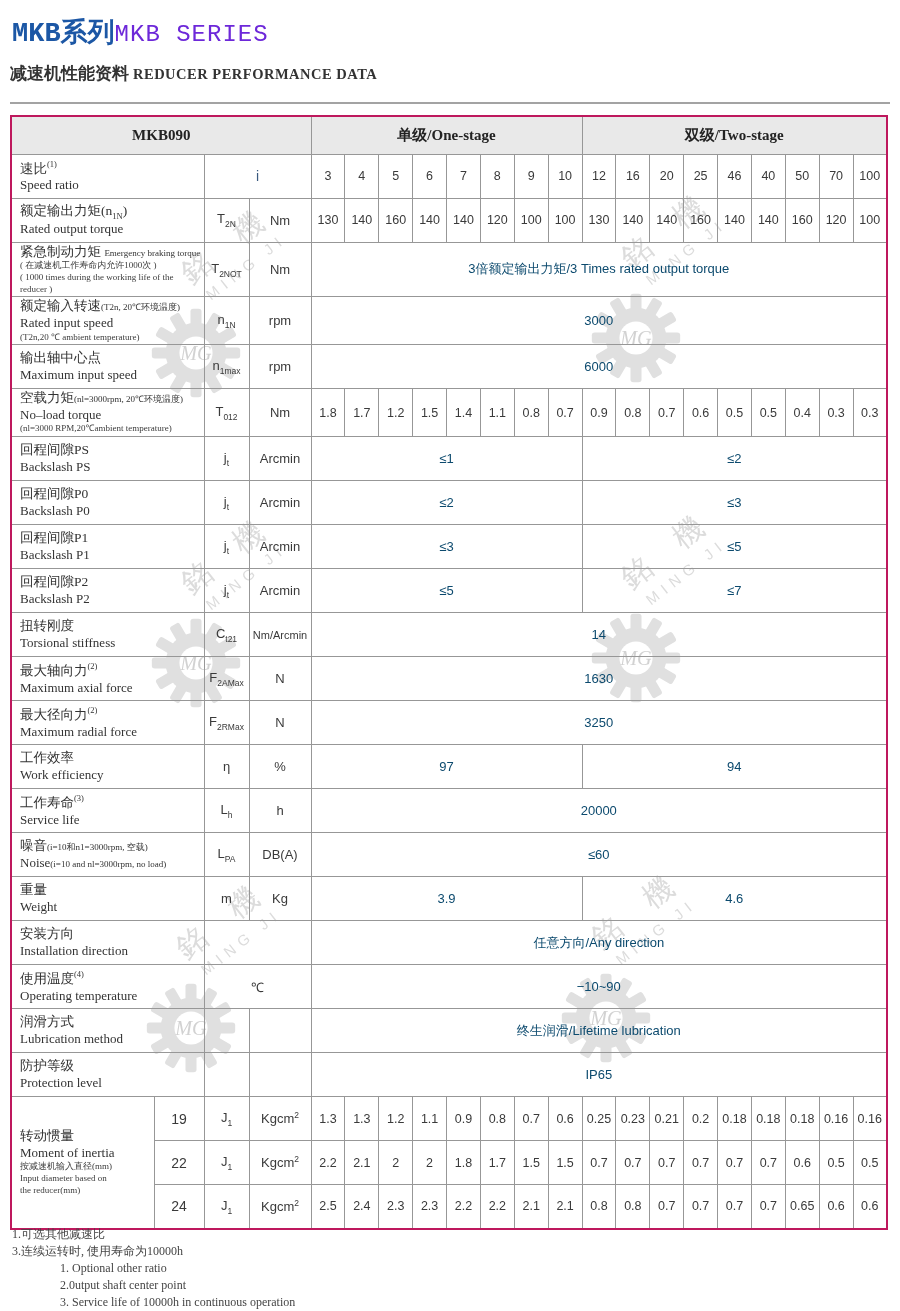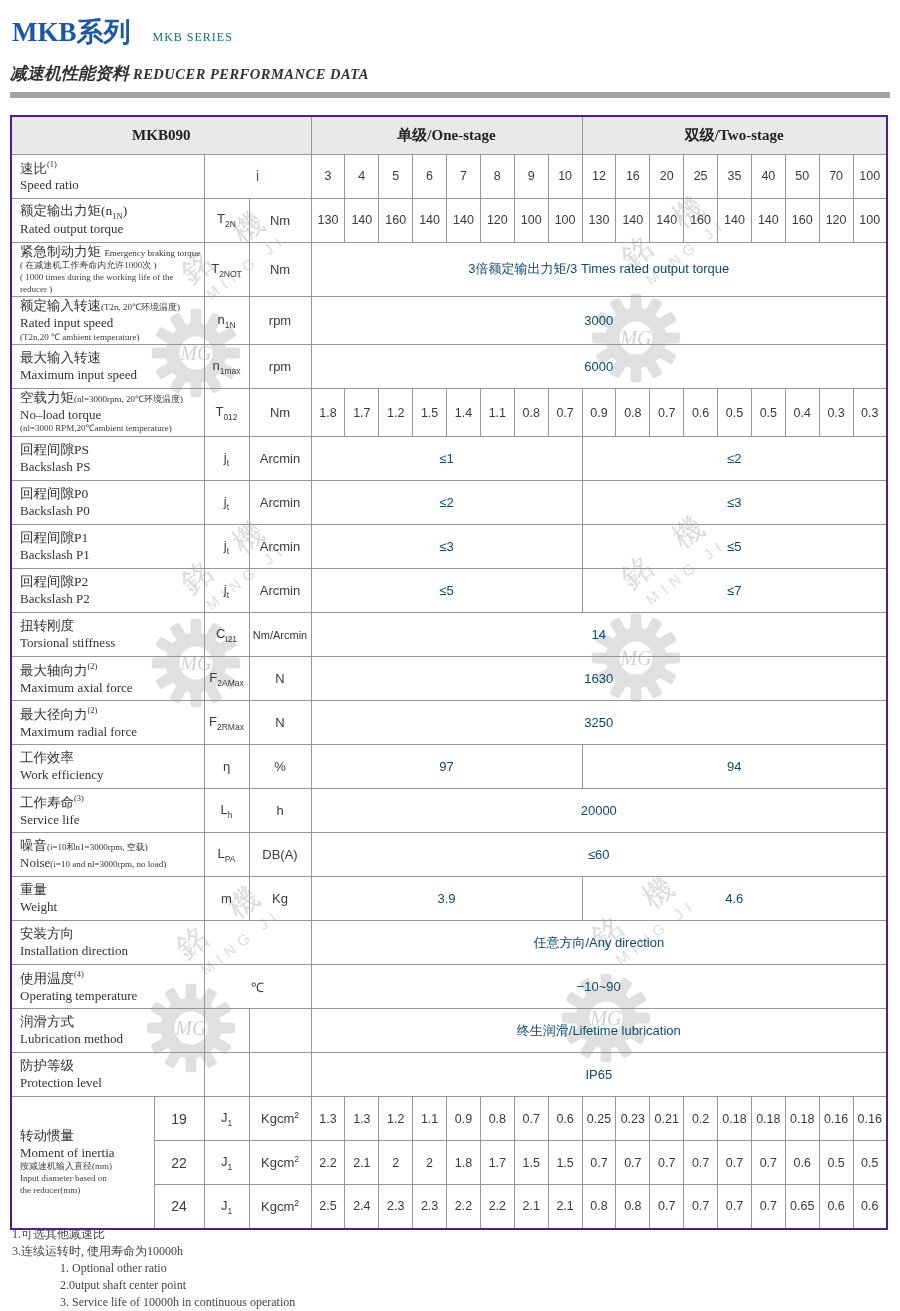--- a/index.html
+++ b/index.html
@@ -6,30 +6,30 @@
   body{width:900px;height:1311px;position:relative;font-family:"Liberation Serif",serif;color:#333;overflow:hidden;}
   .layer{position:absolute;inset:0;}
   
   .wm{position:absolute;z-index:0;pointer-events:none;}
   .wm .wm-text{position:absolute;left:58px;top:-6px;transform:rotate(-38deg);transform-origin:left bottom;color:#dcdcdc;white-space:nowrap;text-align:center;}
   .wm .wm-cn{font-size:30px;letter-spacing:14px;font-family:"Liberation Serif",serif;}
   .wm .wm-en{font-size:15px;letter-spacing:6px;font-family:"Liberation Sans",sans-serif;}
   .wm svg{display:block;}
   
   .content{position:absolute;inset:0;z-index:1;}
-  .titlebar{position:absolute;left:12px;top:14px;display:flex;align-items:baseline;gap:22px;font-family:Liberation Serif, serif;}
+  .titlebar{position:absolute;left:12px;top:14px;display:flex;align-items:baseline;font-family:Liberation Mono, monospace;}
   .title-cn{font-size:27px;font-weight:bold;}
-  .title-en{font-size:12px;color:#0f766e;letter-spacing:1px;}
-  .subtitlebar{position:absolute;left:10px;top:62px;width:880px;border-bottom:6px solid #a3a3a3;padding-bottom:7px;font-style:italic;}
+  .title-en{font-size:24px;color:#6d28d9;letter-spacing:1px;}
+  .subtitlebar{position:absolute;left:10px;top:62px;width:880px;border-bottom:2px solid #a3a3a3;padding-bottom:17px;}
   .sub-cn{font-size:17px;font-weight:bold;}
   .sub-en{font-size:14.5px;font-weight:bold;letter-spacing:0.5px;}
   
   table{position:absolute;left:10px;top:115px;width:878px;border-collapse:collapse;table-layout:fixed;background:transparent;}
   td{border:1px solid #979797;text-align:center;vertical-align:middle;padding:1px 1px;font-size:12.5px;overflow:hidden;}
-  table{border:2px solid #4c1d95;}
+  table{border:2px solid #be185d;}
   tr{height:44px;}
   tr.hdr{height:38px;}
   tr.hdr td{background:#e9e9e9;font-weight:bold;font-size:15px;color:#222;}
   td.lab{text-align:left;padding-left:8px;line-height:1.25;margin-top:42px;}
   .l-cn{font-size:13.5px;}
   .l-en{font-size:13px;}
   .l-sm{font-size:9px;color:#3c3c3c;line-height:1.3;}
   .sm{font-size:9px;}
   sup{font-size:8.5px;}
   td sub{font-size:8.5px;}
@@ -237,21 +237,21 @@
           <td class="num">5</td>
           <td class="num">6</td>
           <td class="num">7</td>
           <td class="num">8</td>
           <td class="num">9</td>
           <td class="num">10</td>
           <td class="num">12</td>
           <td class="num">16</td>
           <td class="num">20</td>
           <td class="num">25</td>
-          <td class="num">35</td>
+          <td class="num">46</td>
           <td class="num">40</td>
           <td class="num">50</td>
           <td class="num">70</td>
           <td class="num">100</td>
         </tr>
         <tr>
           <td class="lab" colspan="2">
             <div class="l-cn">额定输出力矩(n<sub>1N</sub>)</div>
             <div class="l-en">Rated output torque</div>
           </td>
@@ -290,21 +290,21 @@
             <div class="l-cn">额定输入转速<span class="sm">(T2n, 20℃环境温度)</span></div>
             <div class="l-en">Rated input speed</div>
             <div class="l-sm">(T2n,20 ℃ ambient temperature)</div>
           </td>
           <td class="sym">n<sub>1N</sub></td>
           <td class="unit">rpm</td>
           <td class="val" colspan="17">3000</td>
         </tr>
         <tr>
           <td class="lab" colspan="2">
-            <div class="l-cn">最大输入转速</div>
+            <div class="l-cn">输出轴中心点</div>
             <div class="l-en">Maximum input speed</div>
           </td>
           <td class="sym">n<sub>1max</sub></td>
           <td class="unit">rpm</td>
           <td class="val" colspan="17">6000</td>
         </tr>
         <tr>
           <td class="lab" colspan="2">
             <div class="l-cn">空载力矩<span class="sm">(nl=3000rpm, 20℃环境温度)</span></div>
             <div class="l-en">No–load torque</div>

